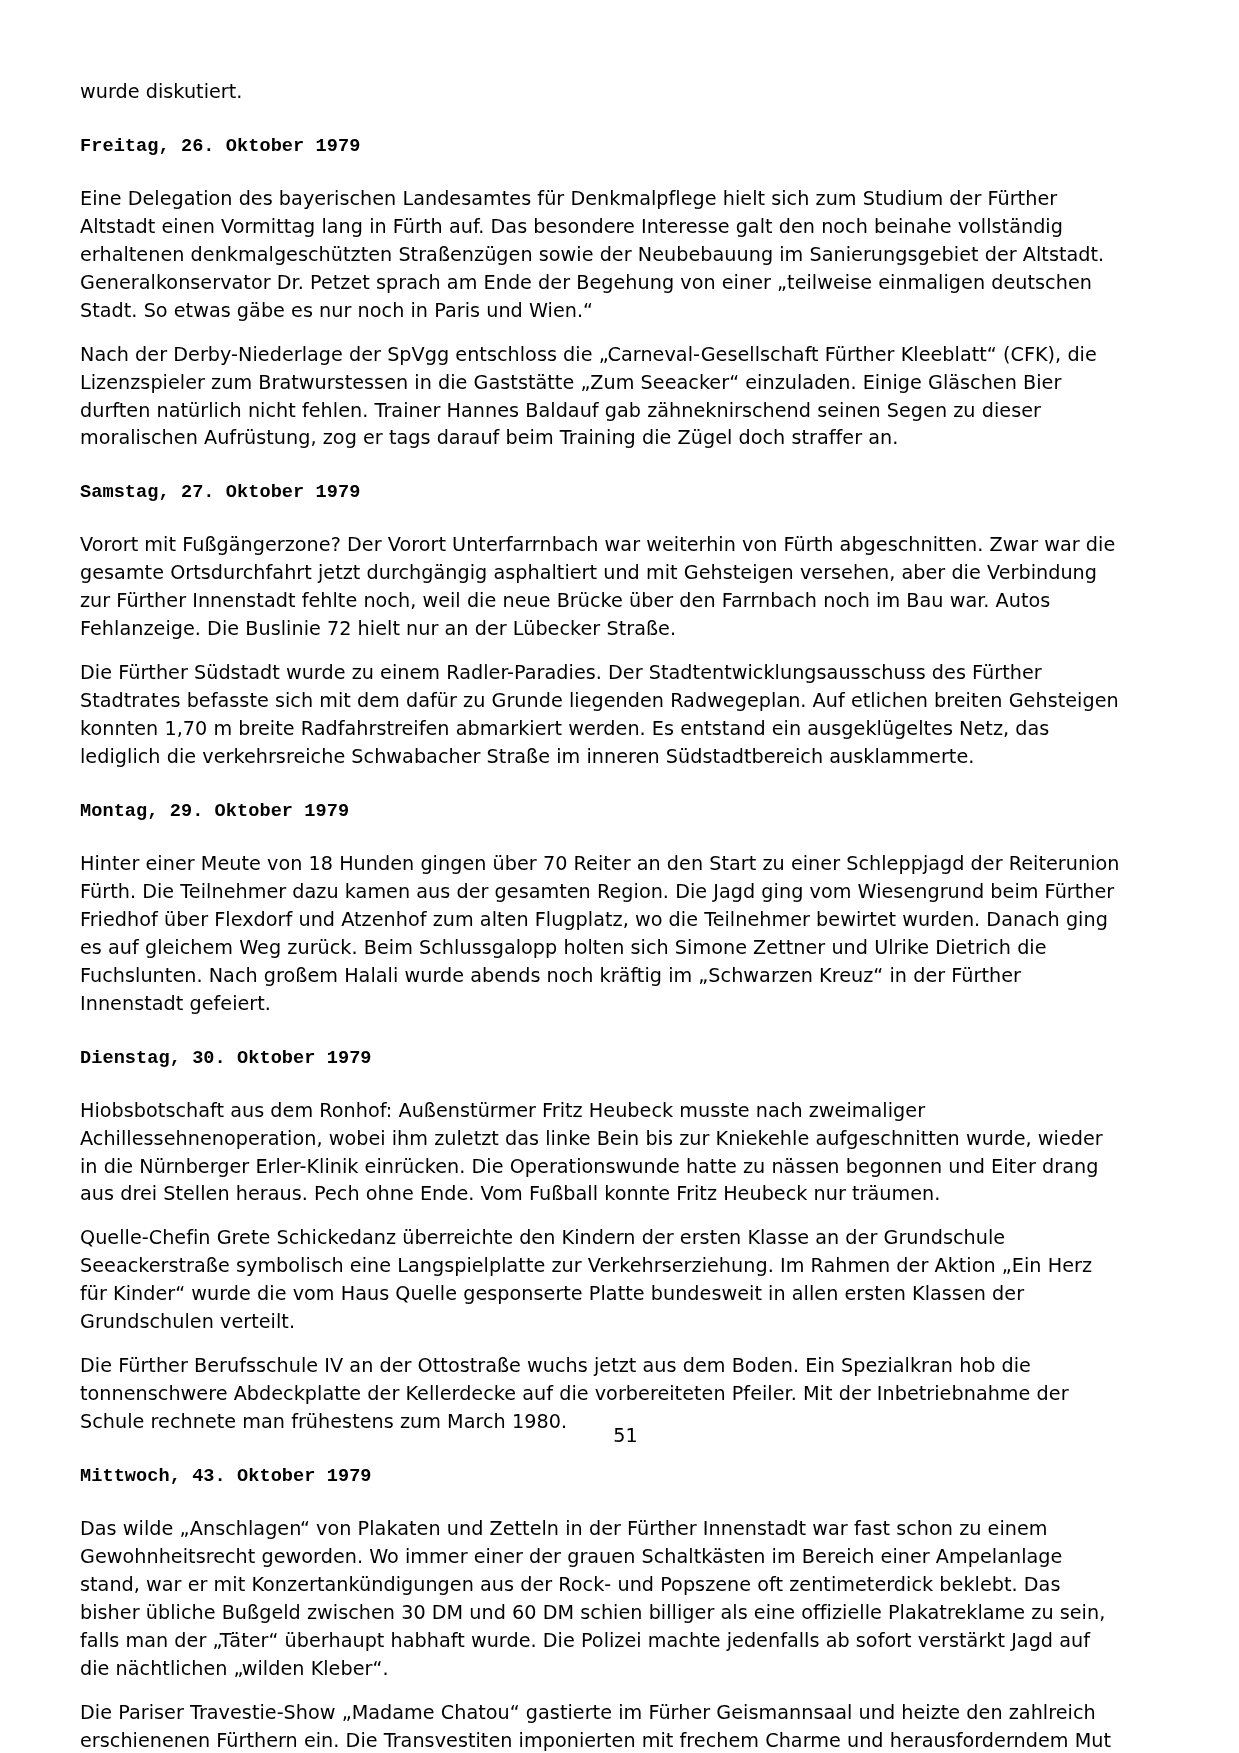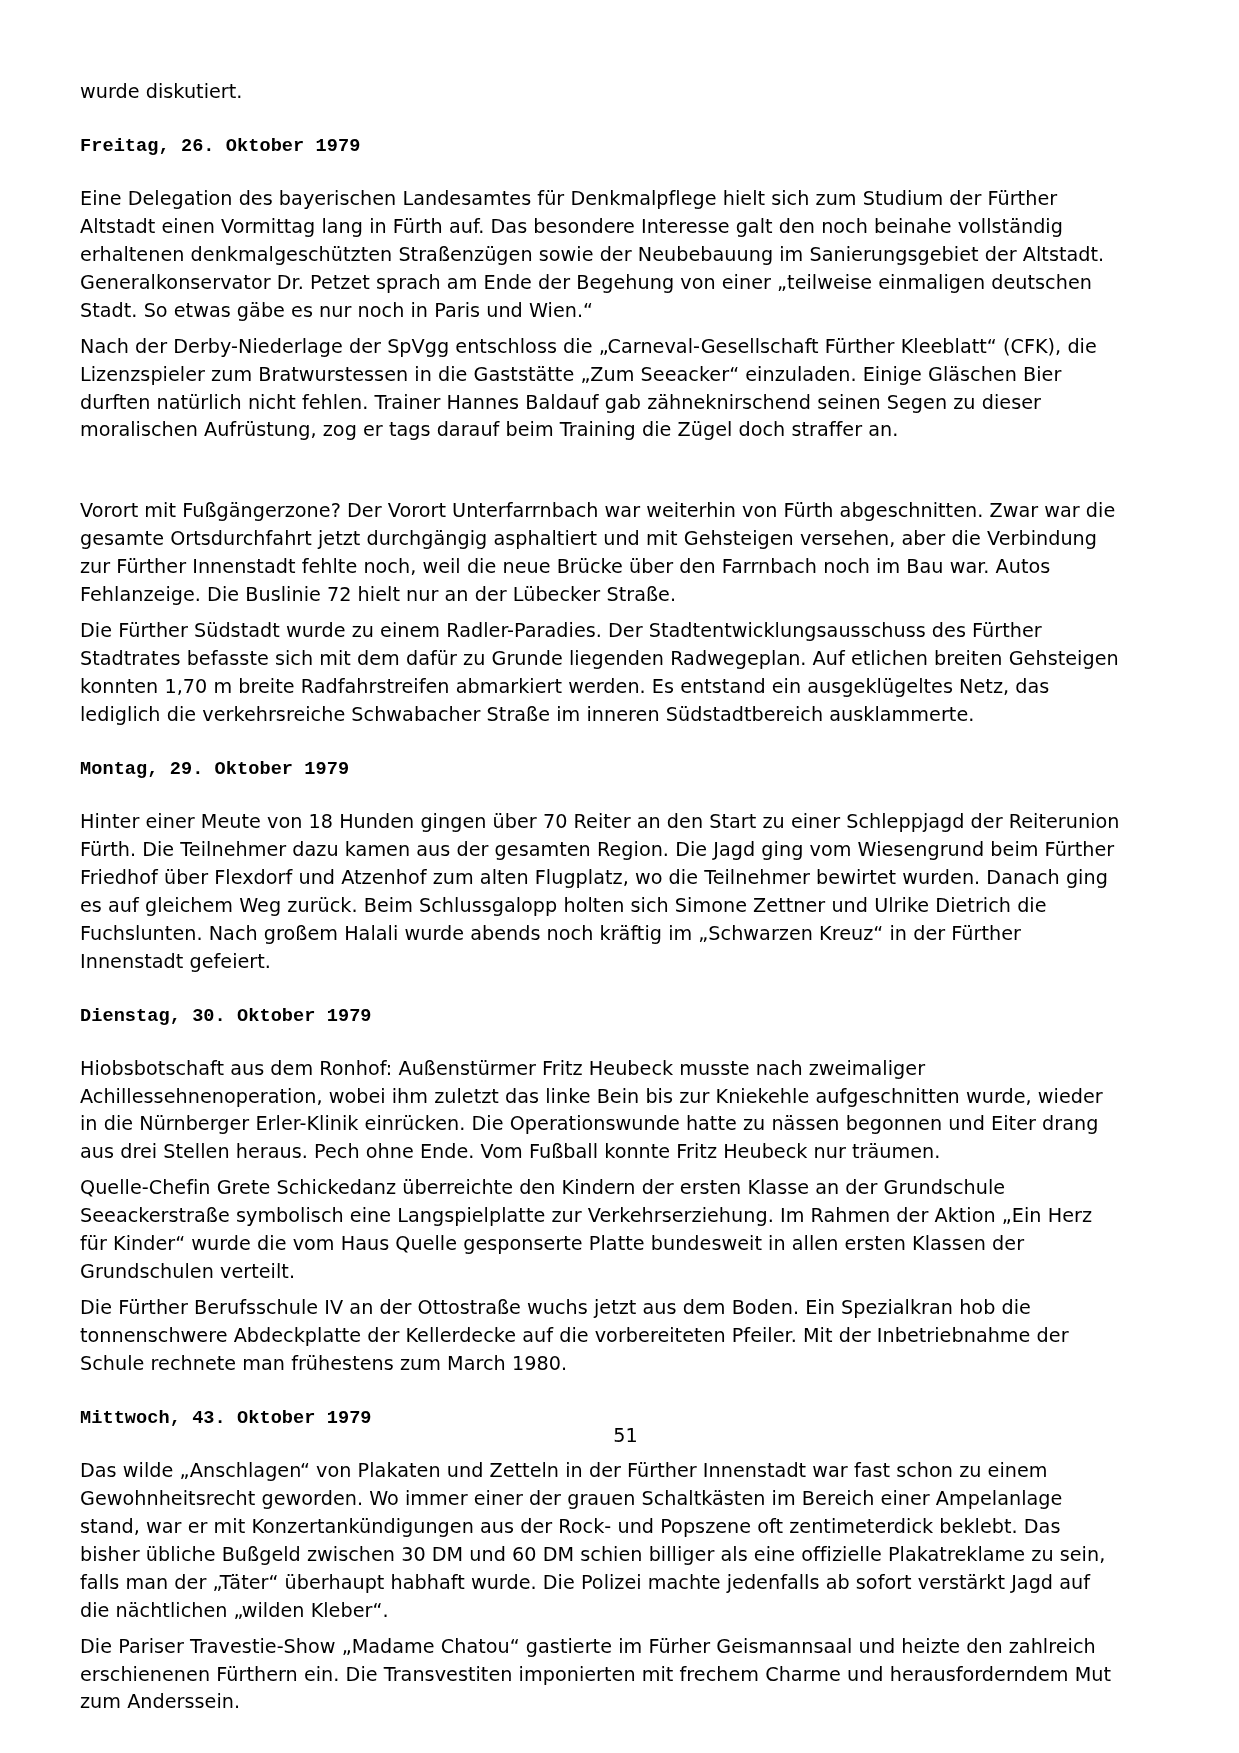--- a/index.html
+++ b/index.html
@@ -24,21 +24,21 @@
     width: 1040px;
   }
   p.body-text {
     font-size: 19.2px;
     line-height: 1.455;
     margin: 0;
     text-align: left;
     letter-spacing: 0.002em;
   }
   p.body-text + p.body-text {
-    margin-top: 8px;
+    margin-top: 16px;
   }
   h2.date-heading {
     font-size: 18.6px;
     font-weight: bold;
     margin: 0;
     line-height: 1.4;
     letter-spacing: 0.003em;
     font-family: Liberation Mono, monospace;
   }
   .gap-before-heading { height: 28px; }
@@ -65,20 +65,21 @@
     <div class="section">
       <div class="gap-before-heading"></div>
       <h2 class="date-heading">Freitag, 26. Oktober 1979</h2>
       <div class="gap-after-heading"></div>
       <p class="body-text">Eine Delegation des bayerischen Landesamtes für Denkmalpflege hielt sich zum Studium der Fürther Altstadt einen Vormittag lang in Fürth auf. Das besondere Interesse galt den noch beinahe vollständig erhaltenen denkmalgeschützten Straßenzügen sowie der Neubebauung im Sanierungsgebiet der Altstadt. Generalkonservator Dr. Petzet sprach am Ende der Begehung von einer „teilweise einmaligen deutschen Stadt. So etwas gäbe es nur noch in Paris und Wien.“</p>
       <p class="body-text">Nach der Derby-Niederlage der SpVgg entschloss die „Carneval-Gesellschaft Fürther Kleeblatt“ (CFK), die Lizenzspieler zum Bratwurstessen in die Gaststätte „Zum Seeacker“ einzuladen. Einige Gläschen Bier durften natürlich nicht fehlen. Trainer Hannes Baldauf gab zähneknirschend seinen Segen zu dieser moralischen Aufrüstung, zog er tags darauf beim Training die Zügel doch straffer an.</p>
     </div>
 
     <div class="section">
       <div class="gap-before-heading"></div>
+      <h2 class="date-heading">Samstag, 27. Oktober 1979</h2>
       <div class="gap-after-heading"></div>
       <p class="body-text">Vorort mit Fußgängerzone? Der Vorort Unterfarrnbach war weiterhin von Fürth abgeschnitten. Zwar war die gesamte Ortsdurchfahrt jetzt durchgängig asphaltiert und mit Gehsteigen versehen, aber die Verbindung zur Fürther Innenstadt fehlte noch, weil die neue Brücke über den Farrnbach noch im Bau war. Autos Fehlanzeige. Die Buslinie 72 hielt nur an der Lübecker Straße.</p>
       <p class="body-text">Die Fürther Südstadt wurde zu einem Radler-Paradies. Der Stadtentwicklungsausschuss des Fürther Stadtrates befasste sich mit dem dafür zu Grunde liegenden Radwegeplan. Auf etlichen breiten Gehsteigen konnten 1,70 m breite Radfahrstreifen abmarkiert werden. Es entstand ein ausgeklügeltes Netz, das lediglich die verkehrsreiche Schwabacher Straße im inneren Südstadtbereich ausklammerte.</p>
     </div>
 
     <div class="section">
       <div class="gap-before-heading"></div>
       <h2 class="date-heading">Montag, 29. Oktober 1979</h2>
       <div class="gap-after-heading"></div>
       <p class="body-text">Hinter einer Meute von 18 Hunden gingen über 70 Reiter an den Start zu einer Schleppjagd der Reiterunion Fürth. Die Teilnehmer dazu kamen aus der gesamten Region. Die Jagd ging vom Wiesengrund beim Fürther Friedhof über Flexdorf und Atzenhof zum alten Flugplatz, wo die Teilnehmer bewirtet wurden. Danach ging es auf gleichem Weg zurück. Beim Schlussgalopp holten sich Simone Zettner und Ulrike Dietrich die Fuchslunten. Nach großem Halali wurde abends noch kräftig im „Schwarzen Kreuz“ in der Fürther Innenstadt gefeiert.</p>

